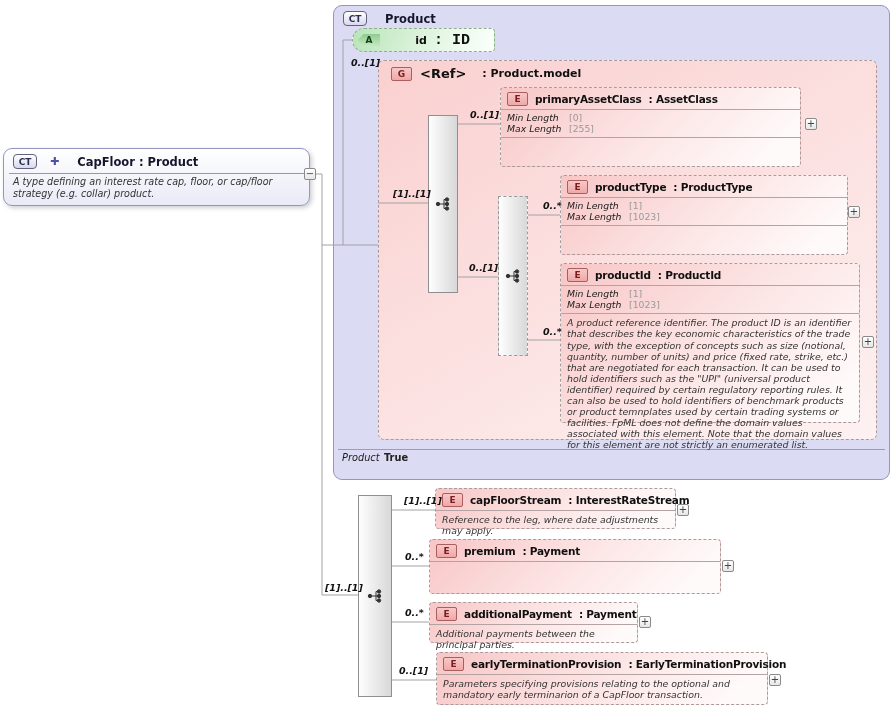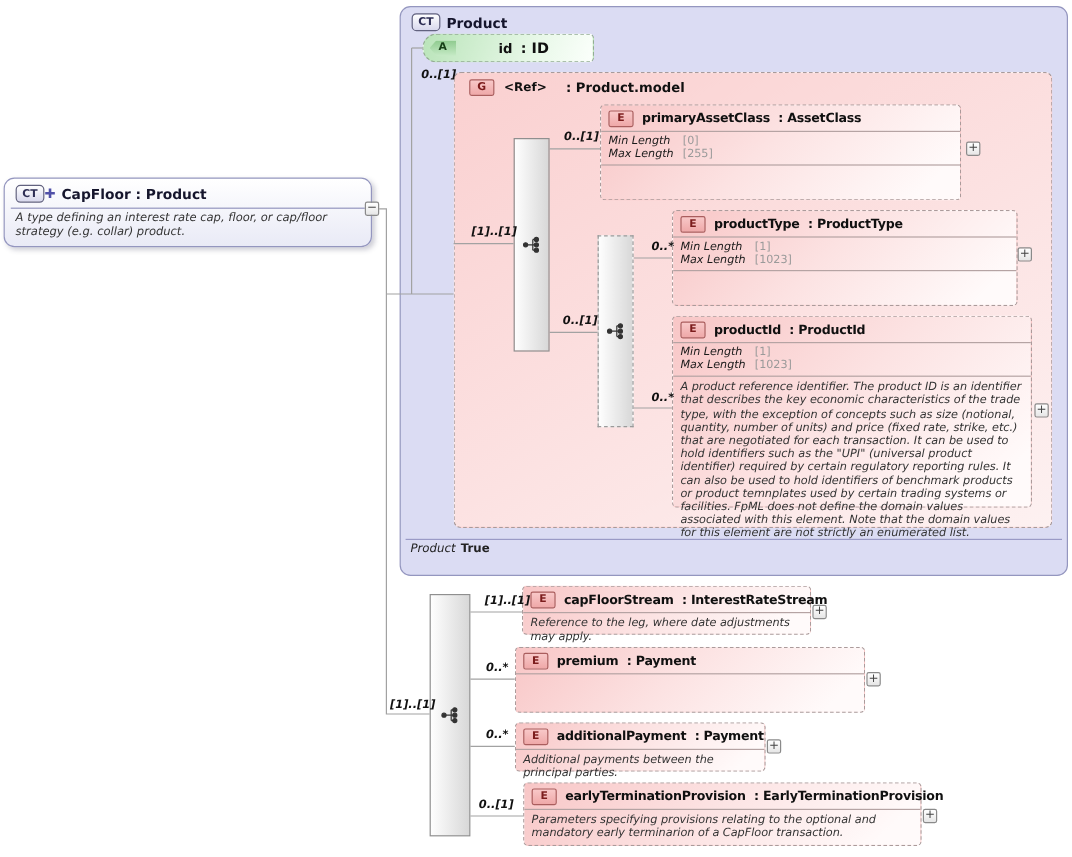--- a/index.html
+++ b/index.html
@@ -4,21 +4,21 @@
 <style>
   html,body{margin:0;padding:0;background:#fff;font-family:"DejaVu Sans","Liberation Sans",sans-serif;}
   #canvas{position:relative;width:893px;height:714px;background:#fff;overflow:hidden;}
   svg.connectors{position:absolute;left:0;top:0;z-index:5;pointer-events:none;}
 
   
   .ctbox{position:absolute;box-sizing:border-box;border:1px solid #9496bf;border-radius:9px;}
   #product-box{left:333px;top:5px;width:557px;height:475px;background:#dbdcf3;z-index:1;}
   #capfloor-box{left:3px;top:148px;width:307px;height:58px;z-index:4;
     background:linear-gradient(180deg,#ffffff,#e9eaf6);box-shadow:2px 2px 4px rgba(60,60,90,.25);}
-  .ct-header{display:flex;align-items:center;gap:5px;padding:5px 9px 3px;}
+  .ct-header{display:flex;align-items:center;gap:18px;padding:5px 9px 3px;}
   .ct-title{font-weight:bold;font-size:11.5px;color:#15152c;white-space:nowrap;}
   .cf-sep{border-top:1px solid #9496bf;margin:1px 5px 0;}
   .cf-desc{padding:2px 9px;font-size:9.6px;font-style:italic;color:#333;line-height:1.22;}
 
   .p-row1{position:absolute;left:4px;right:4px;top:443px;border-top:1px solid #9a9ac6;
     display:flex;padding:2px 4px 0;font-size:9.8px;color:#222;}
   .p-row1 .lbl{font-style:italic;width:42px;}
   .p-row1 .val{font-weight:bold;}
   .p-row2{position:absolute;left:4px;right:4px;top:459px;border-top:1px solid #9a9ac6;
     padding:2px 4px 0;font-size:9.6px;font-style:italic;color:#333;}
@@ -31,30 +31,30 @@
   .badge-e,.badge-g{width:19px;height:12px;border:1px solid #aa5e5e;border-radius:2px;
     background:linear-gradient(#f8c8c8,#efa8a8);color:#7c1d1d;font-size:9px;}
   .badge-a{width:22px;height:13px;clip-path:polygon(26% 0,100% 0,100% 100%,26% 100%,0 50%);
     background:linear-gradient(#8fcb8f,#c8ebc8);color:#173f17;font-size:9px;}
 
   
   #g-box{position:absolute;left:378px;top:60px;width:499px;height:380px;z-index:2;box-sizing:border-box;
     border:1px dashed #a89a9a;border-radius:6px;
     background:linear-gradient(150deg,#fad0d0,#fce2e2 55%,#fdf1f1);}
   .g-header{display:flex;align-items:center;gap:8px;padding:5px 12px;}
-  .g-name{font-weight:bold;font-size:10px;color:#101010;}
+  .g-name{font-weight:bold;font-size:13px;color:#101010;}
   .g-type{font-weight:bold;font-size:11px;color:#101010;margin-left:8px;}
 
   
   #id-box{position:absolute;left:352px;top:28px;width:143px;height:24px;z-index:3;box-sizing:border-box;
     border:1px dashed #93ab93;border-radius:12px 4px 4px 12px;
     background:linear-gradient(110deg,#b9e4b9,#e8f8e8 65%,#fbfffb);
     display:flex;align-items:center;gap:7px;padding:0 5px;}
   #id-box .a-name{font-weight:bold;font-size:11px;color:#101010;width:40px;text-align:right;}
-  #id-box .a-type{font-weight:bold;font-size:12px;color:#101010;}
+  #id-box .a-type{font-weight:bold;font-size:15px;color:#101010;font-family:Liberation Mono, monospace;}
 
   
   .ebox{position:absolute;z-index:3;box-sizing:border-box;border:1px dashed #ab9b9b;border-radius:4px;
     background:linear-gradient(135deg,#f8c6c6,#fce2e2 45%,#fffafa 90%);}
   .titlebar{display:flex;align-items:center;gap:7px;padding:0 6px;height:21px;
     border-bottom:1px solid #b5a3a3;}
   .e-name,.e-type{font-weight:bold;font-size:10.5px;letter-spacing:-0.2px;color:#101010;white-space:nowrap;}
   .minmax{padding:2px 6px 3px;border-bottom:1px solid #b5a3a3;font-size:9.3px;line-height:1.2;}
   .minmax .row{display:flex;}
   .minmax .lbl{font-style:italic;color:#1a1a1a;width:62px;}

